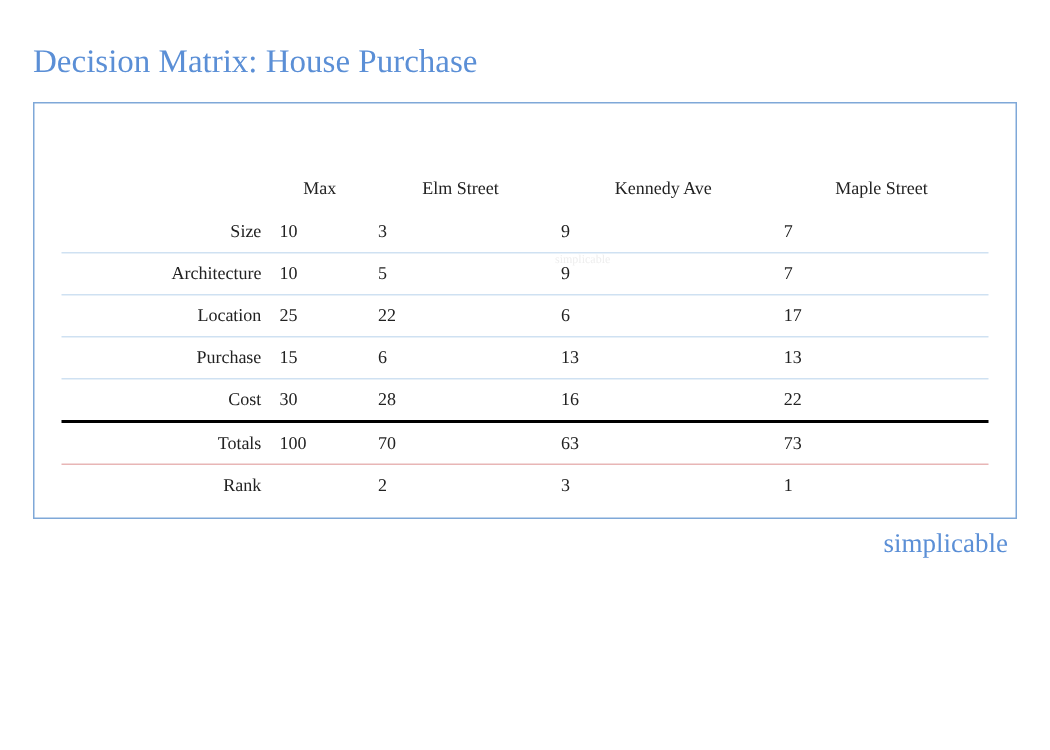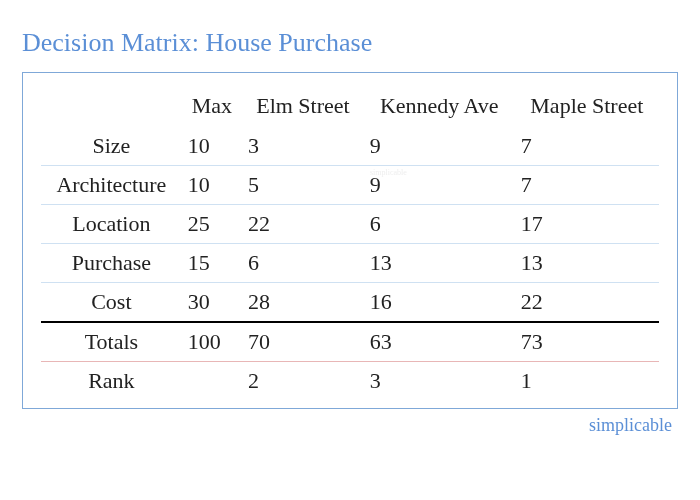--- a/index.html
+++ b/index.html
@@ -1,22 +1,22 @@
 <!DOCTYPE html>
 <html><head>
 <meta charset="utf-8">
 <style>
   html,body{margin:0;padding:0;width:700px;height:500px;background:#fff;font-family:Georgia,'Times New Roman',serif;color:#222;}
-  .title{color:#5b8fd6;font-size:26px;padding:28px 0 14px 22px;}
+  .title{color:#5b8fd6;font-size:22px;padding:28px 0 14px 22px;}
   .frame{margin:0 22px 0 22px;border:1px solid #7fa8d8;padding:16px 18px 8px 18px;}
-  table{width:100%;border-collapse:collapse;font-size:22px;}
+  table{width:100%;border-collapse:collapse;font-size:12px;margin-top:29px;}
   th{font-weight:normal;text-align:center;padding:4px 6px 8px 6px;}
   th.option{}
   td{padding:6px 6px;text-align:left;}
-  td.crit{text-align:center;}
+  td.crit{text-align:right;}
   
   tr.line-blue td{border-bottom:1px solid #cfe1f2;}
   tr.line-black td{border-bottom:2px solid #000000;}
   tr.line-red td{border-bottom:1px solid #e8b6b6;}
   .attrib{color:#5b8fd6;text-align:right;padding:6px 28px 0 0;font-size:18px;}
   .wm{position:absolute;left:370px;top:168px;font-size:8px;color:#eee;pointer-events:none;}
 </style>
 </head>
 <body>
 

